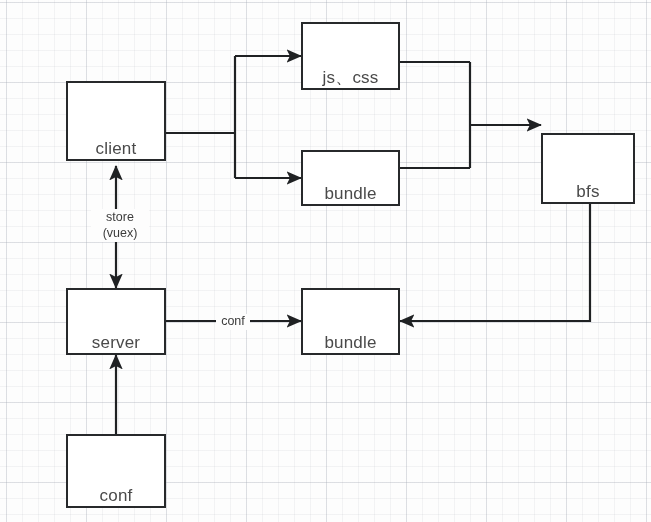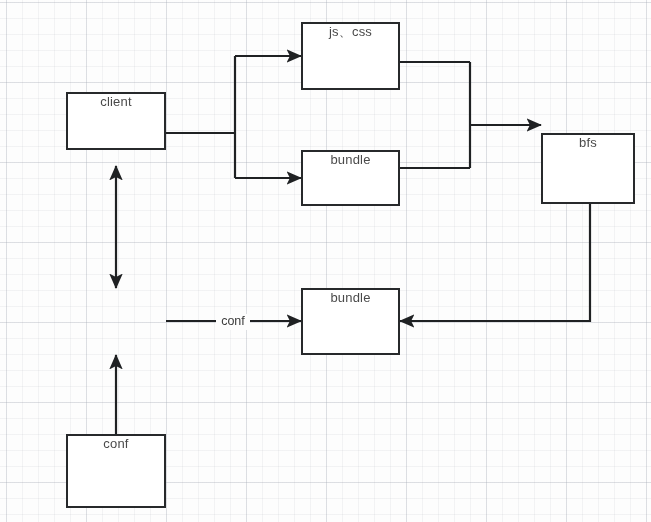--- a/index.html
+++ b/index.html
@@ -41,24 +41,24 @@
     top: 0;
     width: 651px;
     height: 522px;
   }
   .node {
     position: absolute;
     box-sizing: border-box;
     background: #ffffff;
     border: 2px solid #27292b;
     display: flex;
-    align-items: flex-start;
+    align-items: flex-end;
     justify-content: center;
     color: #4a4a4a;
-    font-size: 13px;
+    font-size: 17px;
     letter-spacing: 0.2px;
     z-index: 3;
   }
   .node-label {
     display: block;
     text-align: center;
     line-height: 1.25;
     white-space: pre;
   }
   .edge-label {
@@ -109,41 +109,46 @@
       <path d="M 590 160 L 590 321 L 400 321" marker-end="url(#arrow)"></path>
 
       <path d="M 166 321 L 301 321" marker-end="url(#arrow)"></path>
 
       <path d="M 116 288 L 116 166" marker-start="url(#arrow)" marker-end="url(#arrow)"></path>
 
       <path d="M 116 434 L 116 355" marker-end="url(#arrow)"></path>
     </g>
   </svg>
 
-  <div class="node" style="left:66px; top:92px; width:100px; height:58px;">
+  <div class="node" style="left:66px; top:81px; width:100px; height:80px;">
     <span class="node-label">client</span>
   </div>
 
   <div class="node" style="left:301px; top:22px; width:99px; height:68px;">
     <span class="node-label">js、css</span>
   </div>
 
   <div class="node" style="left:301px; top:150px; width:99px; height:56px;">
     <span class="node-label">bundle</span>
   </div>
 
   <div class="node" style="left:541px; top:89px; width:94px; height:71px;margin-top:44px;">
     <span class="node-label">bfs</span>
   </div>
 
+  <div class="node" style="left:66px; top:288px; width:100px; height:67px;">
+    <span class="node-label">server</span>
+  </div>
 
   <div class="node" style="left:301px; top:288px; width:99px; height:67px;">
     <span class="node-label">bundle</span>
   </div>
 
   <div class="node" style="left:66px; top:434px; width:100px; height:74px;">
     <span class="node-label">conf</span>
   </div>
 
+  <div class="edge-label stacked" style="left:91px; top:209px; width:52px;">store
+(vuex)</div>
 
   <div class="edge-label" style="left:216px; top:314px; width:32px;">conf</div>
 
 </div>
 
 </body></html>

